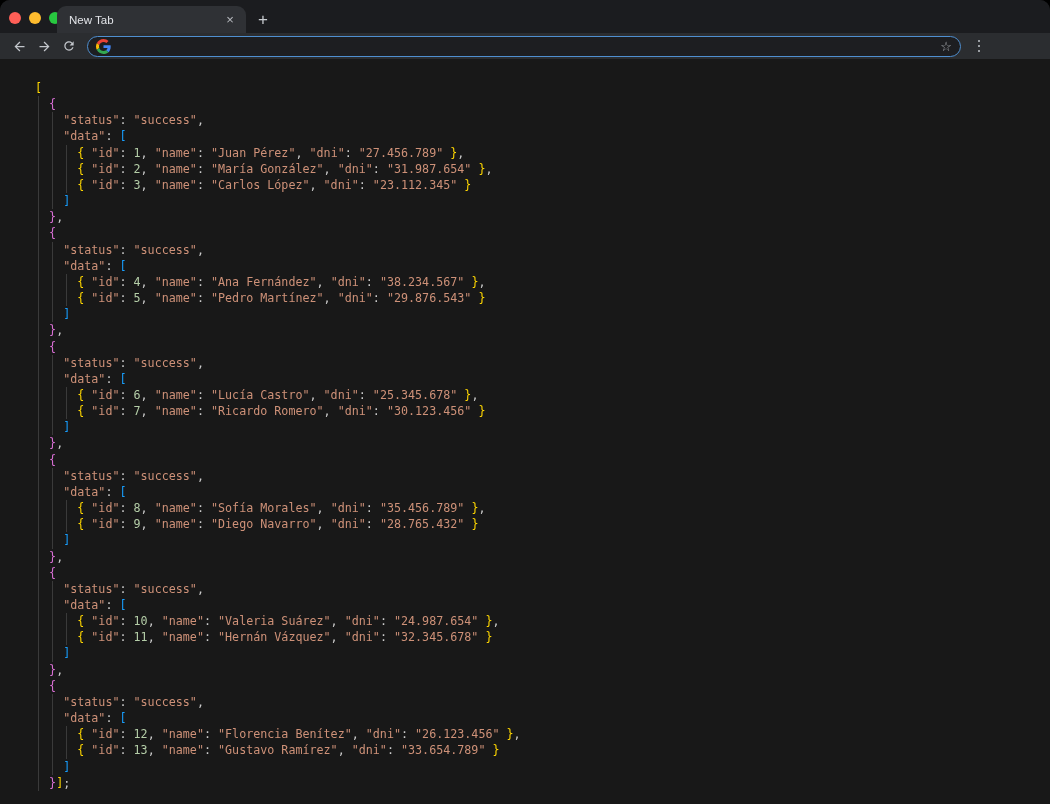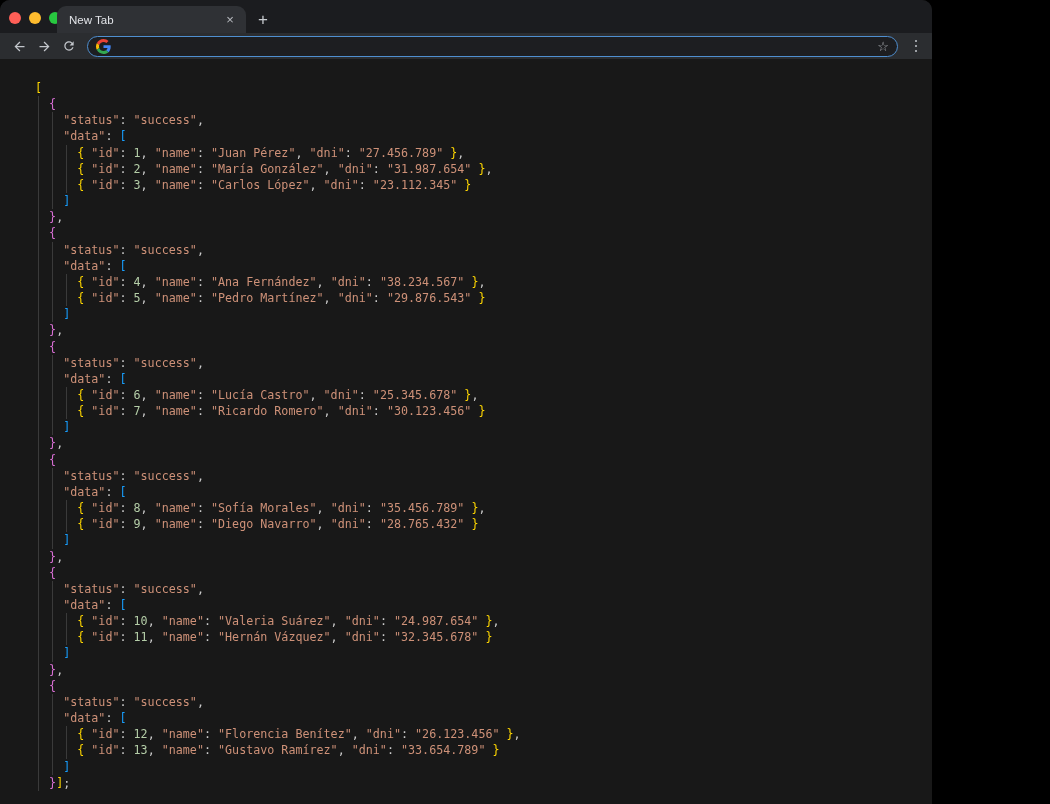--- a/index.html
+++ b/index.html
@@ -1,17 +1,17 @@
 <!DOCTYPE html>
 <html style="--c-bg: #181818; --c-string: #ce9178; --c-number: #b5cea8; --c-punct: #cccccc; --c-b1: #ffd700; --c-b2: #da70d6; --c-b3: #179fff; --c-guide: #3a3a3a;"><head>
 <meta charset="utf-8">
 <style>
   html,body{margin:0;padding:0;background:#000;width:1050px;height:804px;overflow:hidden;
     font-family:"Liberation Sans", sans-serif;}
-  .window{width:932px;height:804px;border-radius:10px 10px 0 0;overflow:hidden;
+  .window{width:1050px;height:804px;border-radius:10px 10px 0 0;overflow:hidden;
     display:flex;flex-direction:column;background:var(--c-bg,#181818);}
   
   .tabstrip{height:33px;background:#1b1c1f;position:relative;flex:0 0 auto;}
   .lights{position:absolute;left:9px;top:12px;display:flex;gap:8px;}
   .light{width:12px;height:12px;border-radius:50%;}
   .tab{position:absolute;left:57px;top:6px;width:189px;height:27px;background:#2f3135;
     border-radius:9px 9px 0 0;display:flex;align-items:center;padding:0 8px 0 12px;box-sizing:border-box;}
   .tab-title{font-size:11.5px;color:#e2e4e8;flex:1 1 auto;white-space:nowrap;overflow:hidden;}
   .tab-close{width:16px;height:16px;border-radius:50%;display:flex;align-items:center;justify-content:center;
     color:#b7babf;font-size:13px;line-height:16px;cursor:default;}

